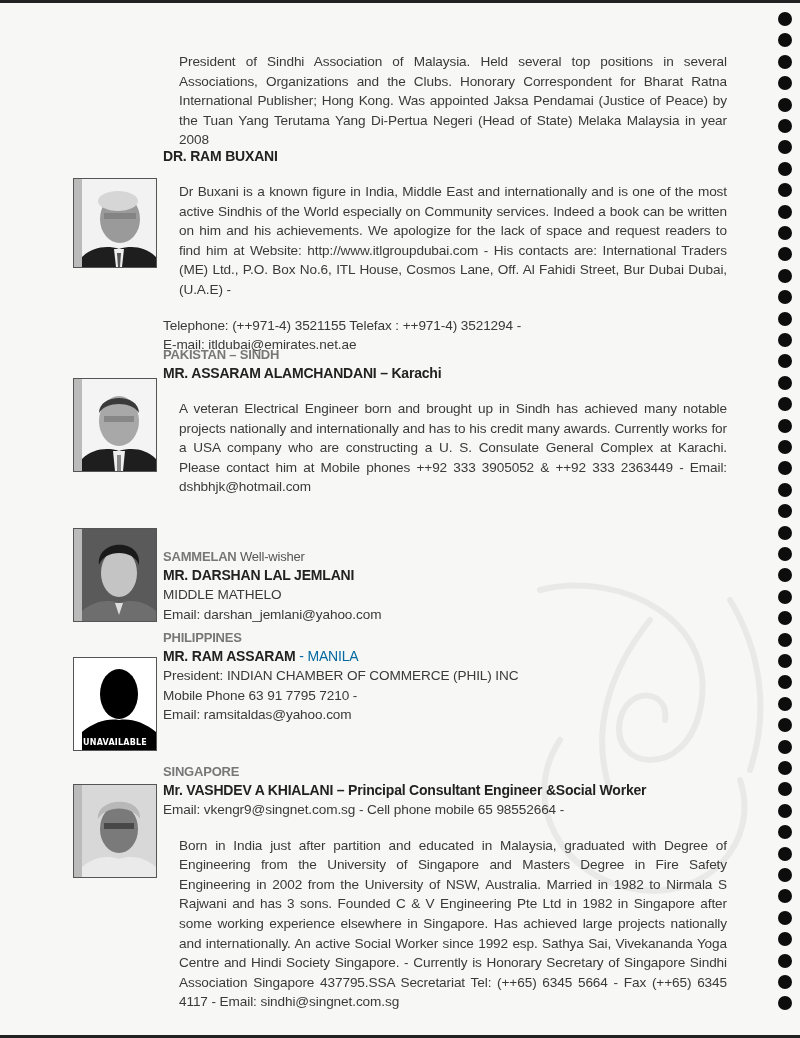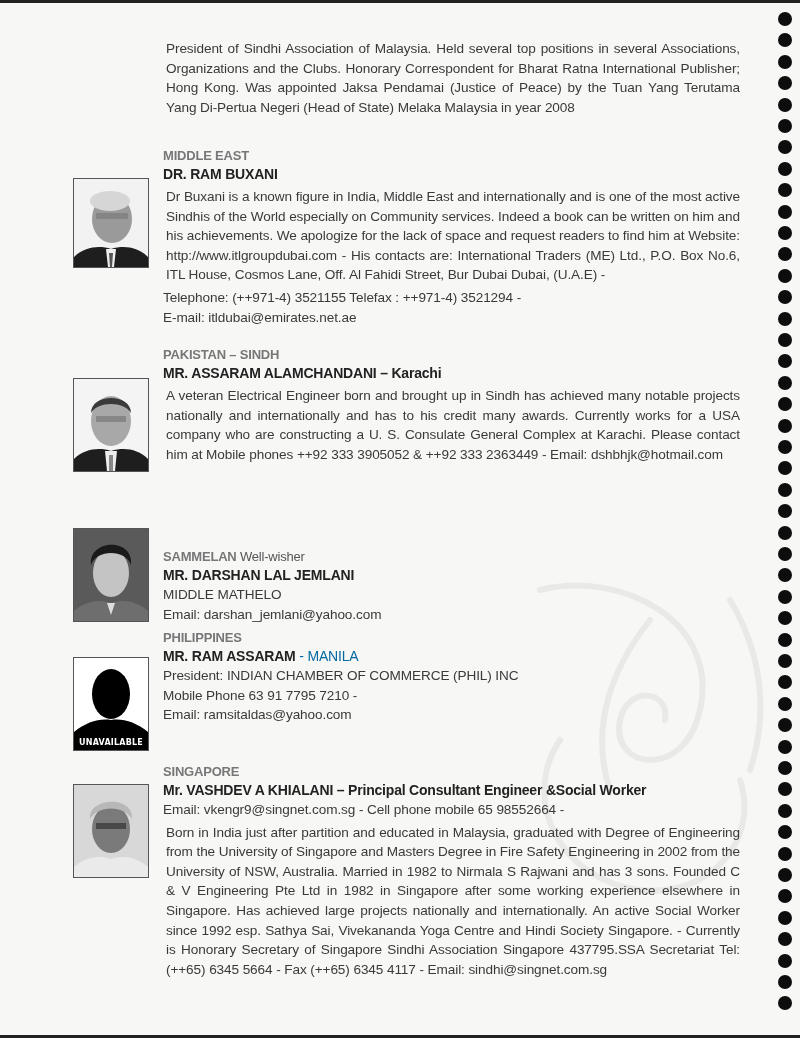--- a/index.html
+++ b/index.html
@@ -9,32 +9,32 @@
     font-family: "Liberation Sans", sans-serif;
     color: #3a3a3a;
   }
   .top-rule { position: absolute; left: 0; top: 0; width: 800px; height: 3px; background: #222; }
   .bottom-rule { position: absolute; left: 0; bottom: 0; width: 800px; height: 3px; background: #222; }
   .binding { position: absolute; left: 775px; top: 12px; width: 20px; height: 1020px; }
   .binding .dot { position: absolute; left: 3px; width: 14px; height: 14px; border-radius: 50%; background: #0d0d0d; }
   .swirl { position: absolute; left: 500px; top: 560px; width: 280px; height: 360px; opacity: 0.12; }
   .content { position: absolute; left: 163px; width: 580px; }
   .para {
-    font-size: 13.6px; line-height: 19.6px; text-align: justify; margin: 3px;
+    font-size: 13.6px; line-height: 19.6px; text-align: justify; margin: 16px;
     letter-spacing: -0.1px;
   }
   .region { font-size: 13px; font-weight: bold; color: #777; line-height: 18px; letter-spacing: -0.2px; }
   .region .region-suffix { font-weight: normal; color: #555; }
   .name { font-size: 14px; font-weight: bold; color: #222; line-height: 19px; letter-spacing: -0.2px; }
   .name .name-suffix { font-weight: normal; color: #0369a1; }
   .name .name-suffix-bold { font-weight: bold; color: #222; }
   .line { font-size: 13.6px; line-height: 19.6px; letter-spacing: -0.1px; }
   .photo {
     position: absolute; left: 73px; width: 74px; border: 1.5px solid #555;
-    background: #bbb; overflow: hidden;
+    background: #bbb; overflow: hidden; padding-left: 8px;
   }
   .photo svg { display: block; width: 100%; height: 100%; }
   .unavail-label {
     position: absolute; left: 0; right: 0; bottom: 3px; text-align: center;
     color: #fff; font-size: 8px; font-weight: bold; letter-spacing: 0.2px;
     font-family: "DejaVu Sans", sans-serif;
   }
 </style>
 </head>
 <body>
@@ -110,21 +110,20 @@
     <rect width="74" height="88" fill="#f2f2f2"></rect>
     <ellipse cx="38" cy="40" rx="20" ry="24" fill="#9a9a9a"></ellipse>
     <ellipse cx="36" cy="22" rx="20" ry="10" fill="#d6d6d6"></ellipse>
     <rect x="22" y="34" width="32" height="6" fill="#777" opacity="0.6"></rect>
     <path d="M0 88 L0 78 C 10 68, 25 66, 37 70 C 50 66, 64 68, 74 78 L74 88 Z" fill="#1e1e1e"></path>
     <path d="M32 70 L42 70 L40 88 L34 88 Z" fill="#eee"></path>
     <path d="M35 74 L39 74 L38 88 L36 88 Z" fill="#555"></path>
   </svg>
 </div>
 <div class="content" style="top:147px;">
-  <div class="region">MIDDLE EAST</div>
   <div class="name">DR. RAM BUXANI</div>
   <p class="para">Dr Buxani is a known figure in India, Middle East and internationally and is one of the most active Sindhis of the World especially on Community services.  Indeed a book can be written on him and his achievements.  We apologize for the lack of space and request readers to find him at Website: http://www.itlgroupdubai.com -  His contacts are: International Traders (ME) Ltd., P.O. Box No.6, ITL House, Cosmos Lane, Off. Al Fahidi Street, Bur Dubai Dubai, (U.A.E) -</p>
   <div class="line">Telephone: (++971-4) 3521155 Telefax : ++971-4) 3521294 -</div>
   <div class="line">E-mail: itldubai@emirates.net.ae</div>
 </div>
 
 <div class="photo" style="top:378px;height:92px;">
   <svg viewBox="0 0 74 92">
     <rect width="74" height="92" fill="#f4f4f4"></rect>
     <ellipse cx="37" cy="42" rx="20" ry="25" fill="#a8a8a8"></ellipse>

